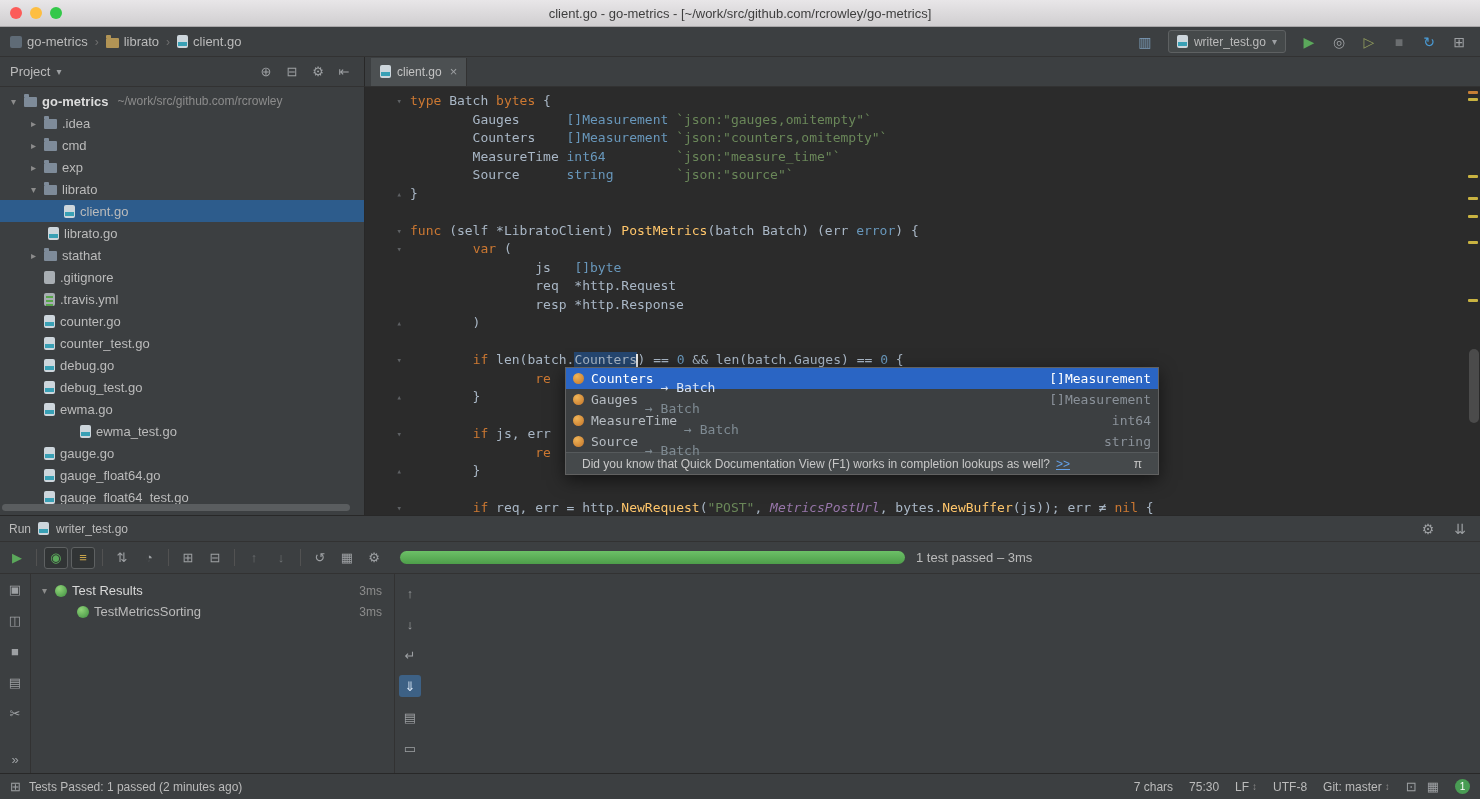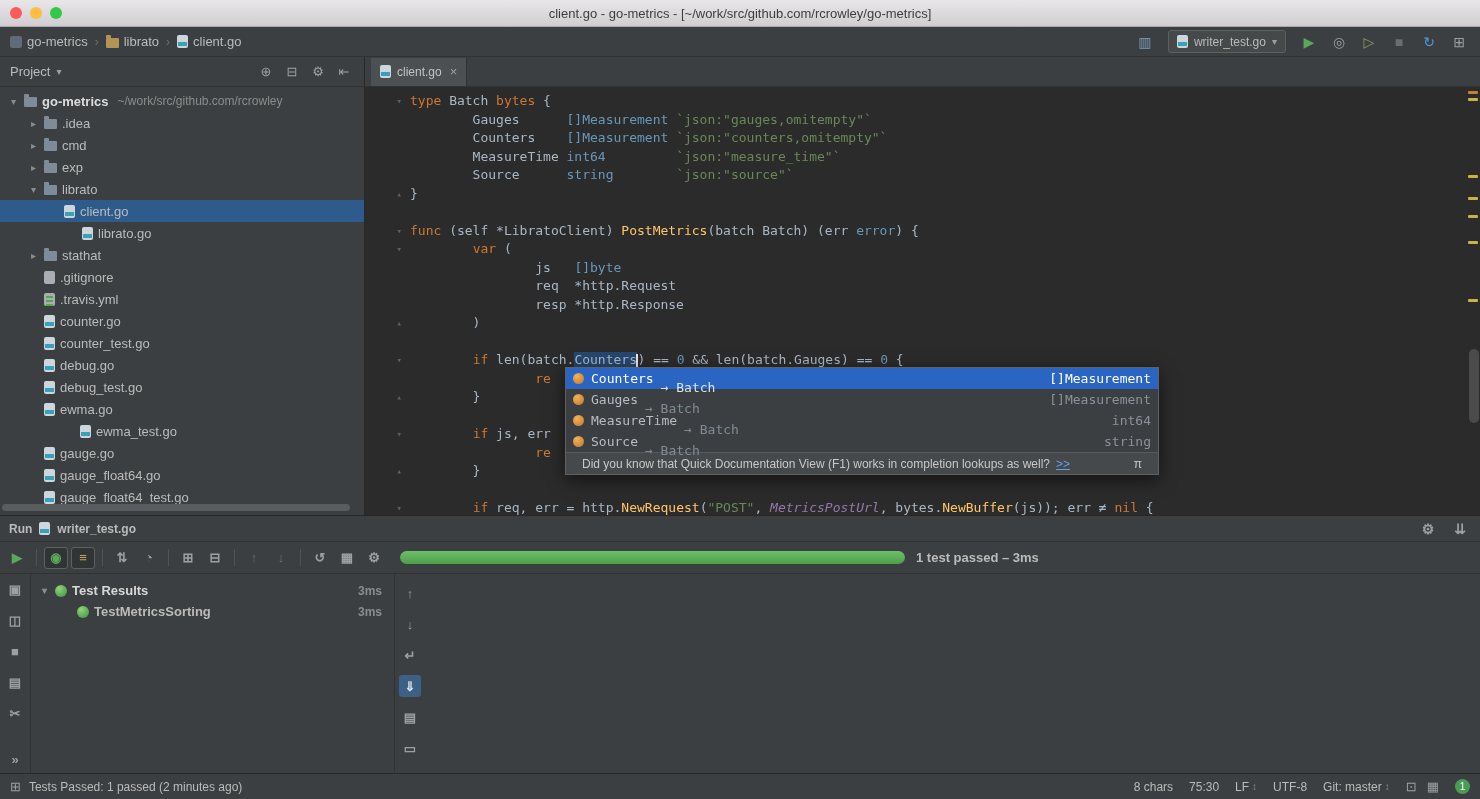--- a/index.html
+++ b/index.html
@@ -74,21 +74,21 @@
   .pop-row.sel .pop-origin{color:#d7e3f5;}
   .pop-type{margin-left:auto;color:#8a9199;}
   .pop-row.sel .pop-type{color:#ffffff;}
   .pop-footer{height:21px;background:#45494b;border-top:1px solid #565a5c;display:flex;align-items:center;
     gap:6px;padding:0 16px;font-size:12px;color:#c8c8c8;}
   .pop-link{color:#64a0e8;text-decoration:underline;}
   .pop-pi{margin-left:auto;color:#c8c8c8;}
 
   
   .run-panel{flex:0 0 258px;box-sizing:border-box;background:#3c3f41;border-top:1px solid #282828;
-    display:flex;flex-direction:column;font-weight:bold;}
+    display:flex;flex-direction:column;}
   .run-header{flex:0 0 25px;display:flex;align-items:center;gap:7px;padding:0 9px;font-size:12px;color:#bbbbbb;}
   .run-header-icons{margin-left:auto;display:flex;gap:10px;}
   .run-toolbar{flex:0 0 31px;border-top:1px solid #323232;border-bottom:1px solid #323232;display:flex;
     align-items:center;padding:0 5px;gap:3px;position:relative;}
   .rt-ic{width:24px;height:22px;display:flex;align-items:center;justify-content:center;font-size:13px;
     color:#9da0a3;border-radius:3px;box-sizing:border-box;}
   .rt-ic.pressed{background:#313435;border:1px solid #5e6162;}
   .rt-sep{width:1px;height:17px;background:#525252;margin:0 4px;}
   .progress{position:absolute;left:400px;top:9px;width:505px;height:13px;border-radius:7px;
     background:linear-gradient(#6cc067,#4e9e4a);}
@@ -234,21 +234,21 @@
           <div class="tree-row" style="padding-left: 28px;">
             <span class="arrow">▾</span>
             <span class="ic ic-folder"></span>
             <span class="tree-label">librato</span>
           </div>
           <div class="tree-row sel" style="padding-left: 48px;">
             <span class="arrow"></span>
             <span class="ic ic-gofile"></span>
             <span class="tree-label">client.go</span>
           </div>
-          <div class="tree-row" style="padding-left: 66px;">
+          <div class="tree-row" style="padding-left: 32px;">
             <span class="arrow"></span>
             <span class="ic ic-gofile"></span>
             <span class="tree-label">librato.go</span>
           </div>
           <div class="tree-row" style="padding-left: 28px;">
             <span class="arrow">▸</span>
             <span class="ic ic-folder"></span>
             <span class="tree-label">stathat</span>
           </div>
           <div class="tree-row" style="padding-left: 28px;">
@@ -447,21 +447,21 @@
         </div>
     </div>
   </div>
 
   <div class="statusbar">
     <span class="sb-ic">⊞</span>
     <span>Tests Passed: 1 passed (2 minutes ago)</span>
     <div class="sb-right">
       <span style="display:flex;gap:16px;align-items:center;">
           <span class="sb-item">
-            <span>8 chars</span>
+            <span>7 chars</span>
           </span>
           <span class="sb-item">
             <span>75:30</span>
           </span>
           <span class="sb-item">
             <span>LF</span>
             <span class="sb-arrow">↕</span>
           </span>
           <span class="sb-item">
             <span>UTF-8</span>

